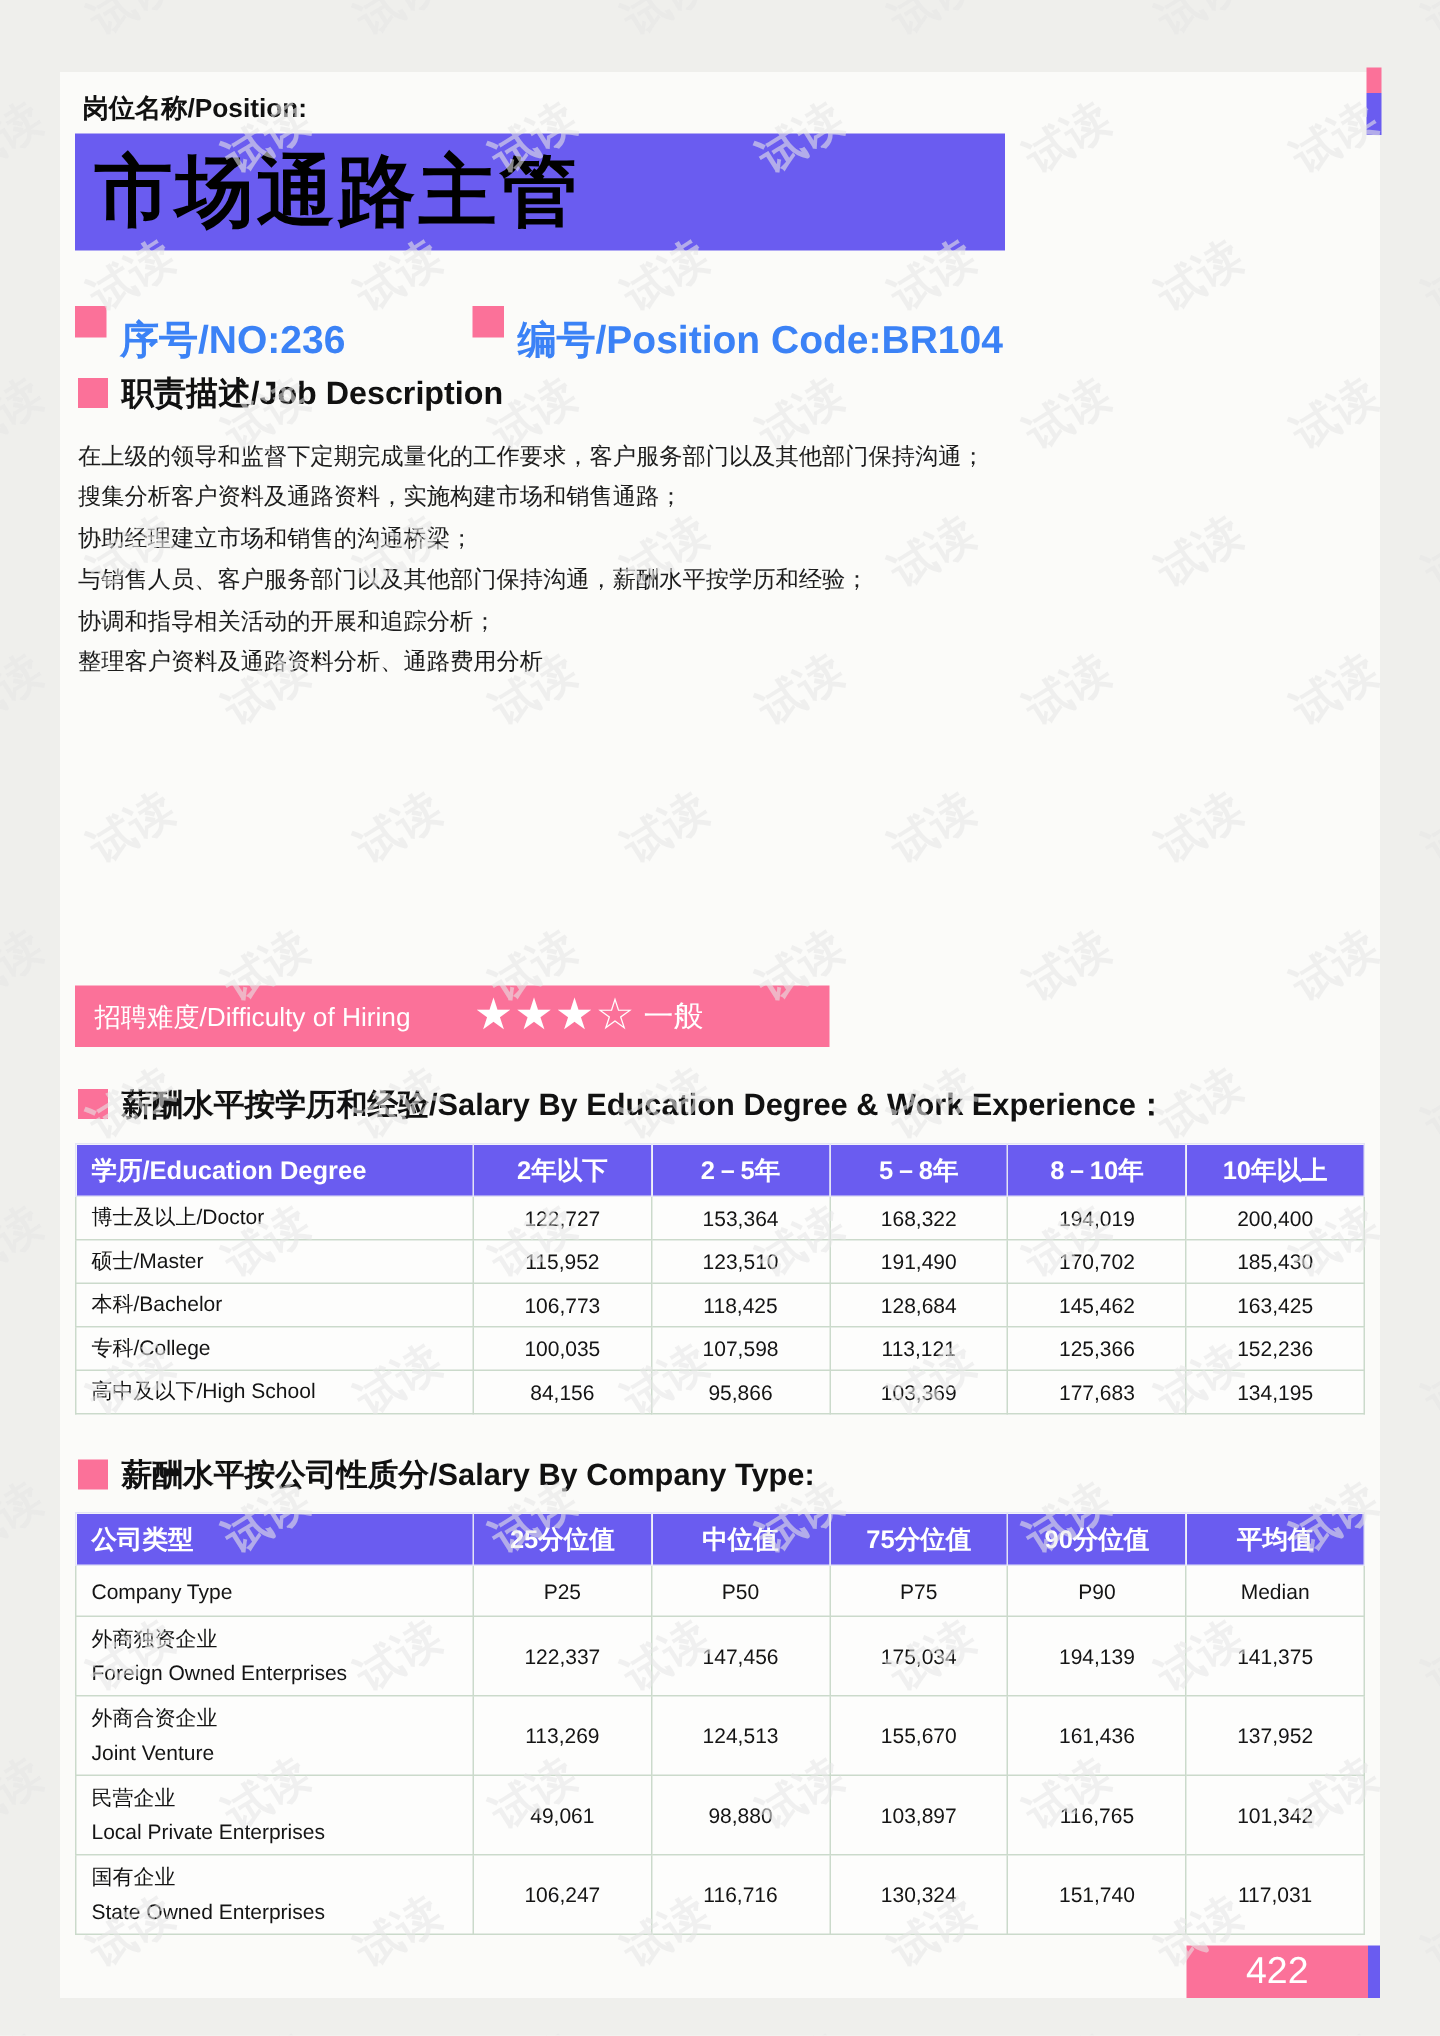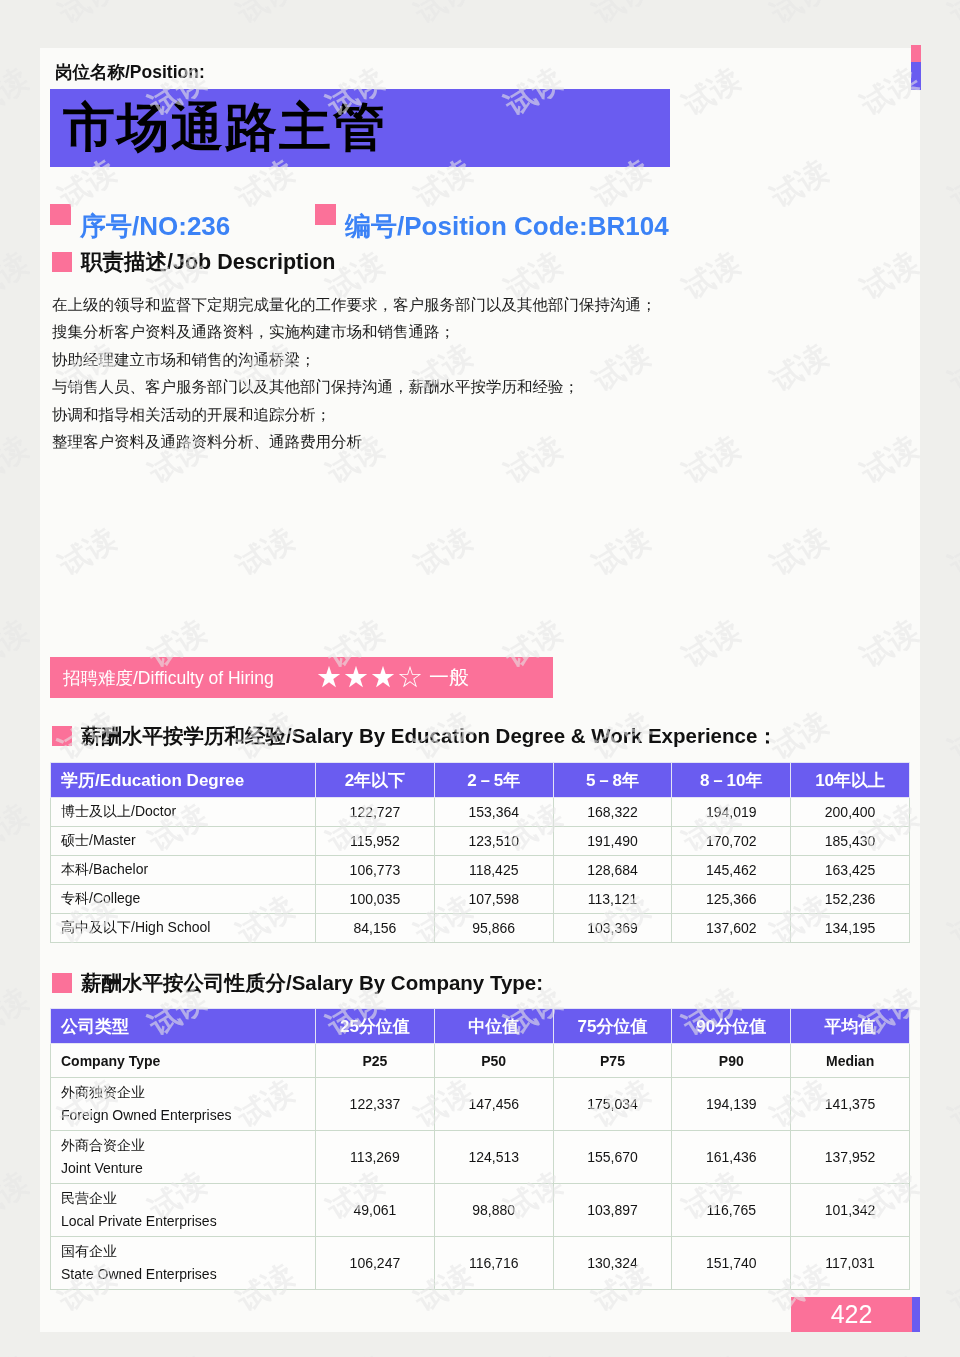--- a/index.html
+++ b/index.html
@@ -64,21 +64,21 @@
     background:#6a5cf0; color:#fff; font-size:17px; font-weight:600;
     height:35px; border:1px solid #e3e3f5; text-align:center; overflow:hidden;
   }
   th.first { text-align:left; padding-left:10px; }
   td {
     border:1px solid #cbdacb; font-size:14px; text-align:center;
     height:29px; color:#141414; overflow:hidden; background:#fdfdfc;
   }
   td.first { text-align:left; padding-left:10px; }
   .t2 td.two-line { height:51px; line-height:23px; padding-top:3px; padding-bottom:3px; }
-  .t2 tr.sub td { height:34px;font-weight:bold; }
+  .t2 tr.sub td { height:34px; }
 
   .page-badge {
     position:absolute; left:791px; top:1297px; width:121px; height:35px;
     background:#fb7199; color:#fff; font-size:25px;
     display:flex; align-items:center; justify-content:center; z-index:2;
   }
   .page-badge-strip { position:absolute; left:912px; top:1297px; width:8px; height:35px; background:#6a5cf0; z-index:2; }
 
   .wm-layer { position:absolute; left:0; top:0; width:960px; height:1357px; pointer-events:none; z-index:10; overflow:hidden; }
   .wm {
@@ -194,21 +194,21 @@
             <td>107,598</td>
             <td>113,121</td>
             <td>125,366</td>
             <td>152,236</td>
           </tr>
           <tr>
             <td class="first">高中及以下/High School</td>
             <td>84,156</td>
             <td>95,866</td>
             <td>103,369</td>
-            <td>137,602</td>
+            <td>177,683</td>
             <td>134,195</td>
           </tr>
         </tbody>
     </table>
 
     <div class="section-heading h2">
       <span class="sq"></span>
       <span class="h-text">薪酬水平按公司性质分/Salary By Company Type:</span>
     </div>
 

